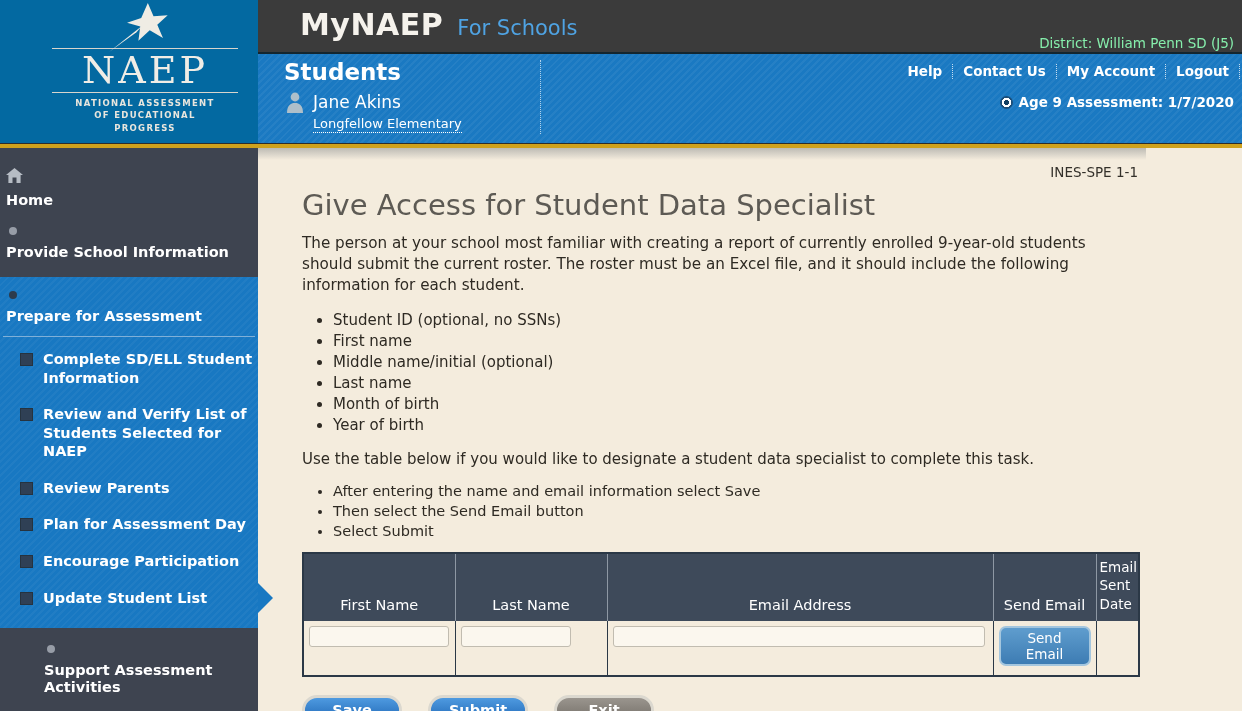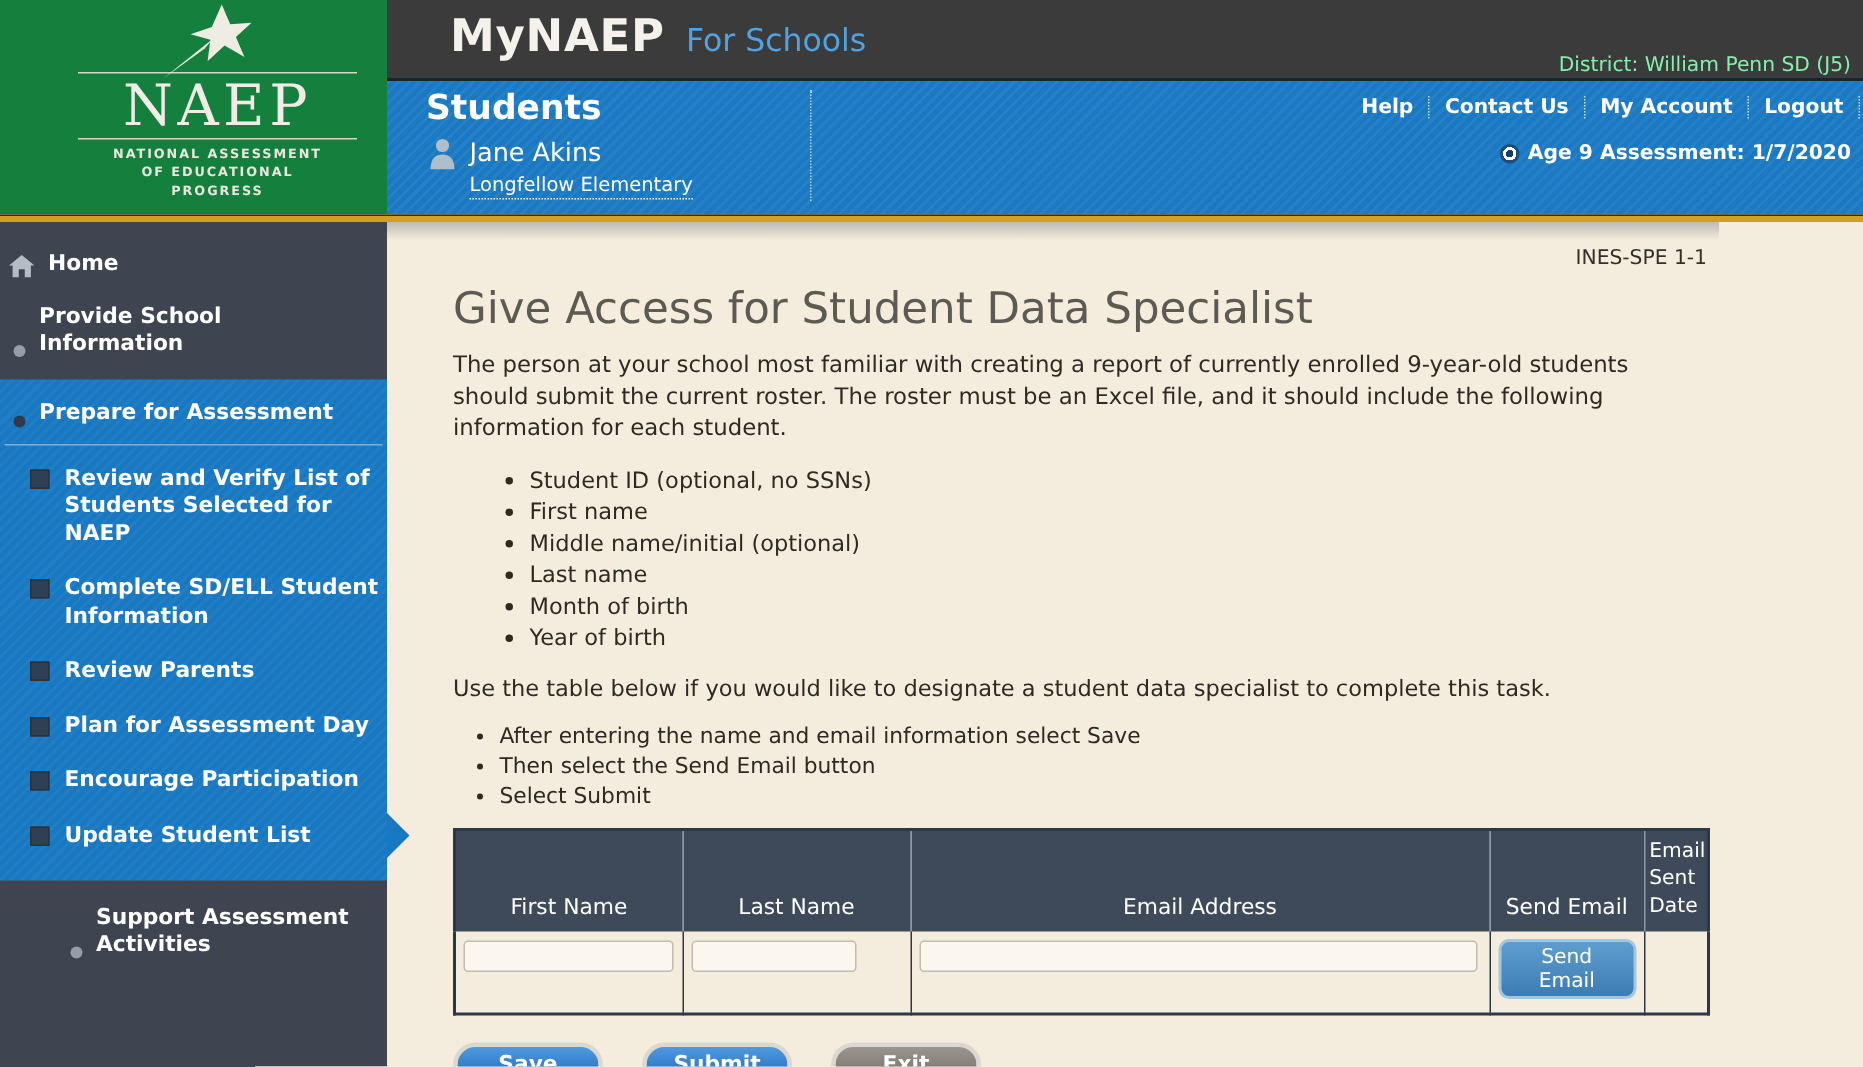--- a/index.html
+++ b/index.html
@@ -36,34 +36,34 @@
   .assessment { position:absolute; right:8px; top:40px; display:flex; align-items:center; gap:6px;
     font-size:13.5px; font-weight:bold; color:#fff; }
   .target-icon { width:13px; height:13px; border-radius:50%; flex:none;
     background:radial-gradient(circle at 50% 50%, #123f63 0 2.5px, #ffffff 2.5px 4.5px, #1b4e79 4.5px 6.5px); }
 
   
   .gold-line { position:absolute; left:0; top:143px; width:1242px; height:5px;
     background:#cfa11c; border-top:1px solid #2c2c2c; box-sizing:border-box; z-index:6; }
 
   
-  .logo-block { position:absolute; left:0; top:0; width:258px; height:143px; background:#15803d; }
+  .logo-block { position:absolute; left:0; top:0; width:258px; height:143px; background:#0369a1; }
   .logo-inner { position:absolute; left:40px; top:2px; width:210px; text-align:center; color:#efece4; }
   .logo-star { display:block; margin:0 auto -6px; width:100px; height:52px; }
   .logo-rule { height:1px; background:#d8d5cd; margin:0 12px; }
   .logo-acronym { font-family:"DejaVu Serif","Liberation Serif",serif; font-size:38px;
     letter-spacing:3px; line-height:1.12; color:#f0ede6; }
   .logo-tagline { font-size:8.5px; font-weight:bold; letter-spacing:1.3px; line-height:1.5;
     margin-top:4px; color:#e9e6de; }
 
   
   .sidebar { position:absolute; left:0; top:148px; width:258px; height:563px;
     background:#3e4450; color:#fff; z-index:5; }
-  .nav-item { display:flex; align-items:flex-end; gap:9px; padding:9px 10px 9px 6px;
-    font-size:14.5px; font-weight:bold; line-height:1.2; cursor:pointer; }
+  .nav-item { display:flex; align-items:flex-start; gap:9px; padding:9px 10px 9px 6px;
+    font-size:14.5px; font-weight:bold; line-height:1.2; cursor:pointer;flex-direction:column; }
   .nav-top-group { padding-top:11px; }
   .bullet { width:8px; height:8px; border-radius:50%; background:#979da7; flex:none; margin-left:3px; }
   .home-glyph { width:17px; height:15px; flex:none; }
   .blue-section { background:#1878c2; margin-top:6px; padding:5px 0 12px;
     background-image:repeating-linear-gradient(135deg, rgba(255,255,255,.04) 0 2px, rgba(0,0,0,0) 2px 5px); }
   .blue-section .bullet { background:#2d3b4c; }
   .section-divider { height:1px; background:#7fb0d8; margin:2px 3px 4px; }
   .sub-item { display:flex; align-items:flex-start; gap:10px; padding:9px 4px 9px 0;
     margin-left:20px; font-size:14.5px; font-weight:bold; line-height:1.28;
     position:relative; cursor:pointer; }
@@ -76,21 +76,21 @@
 
   
   .content { position:absolute; left:258px; top:148px; width:888px; height:563px;
     background:#f4ecdd; z-index:1; }
   .content-strip { height:12px; background:linear-gradient(#bdbbb4, #f4ecdd); }
   .content-inner { margin-left:44px; width:836px; color:#2e2a23; }
   .page-code { text-align:right; font-size:13.5px; color:#33302a; margin-top:4px; }
   .page-title { font-size:29px; font-weight:normal; color:#5d5a54; margin:8px 0 0; }
   .intro { font-size:15.2px; line-height:1.38; margin-top:11px; }
   ul.fields { margin:10px 0 0; padding-left:31px; font-size:15px; }
-  ul.fields li { margin-bottom:3px;margin-left:20px; }
+  ul.fields li { margin-bottom:3px; }
   .table-intro { font-size:15px; margin-top:16px; }
   ul.steps { margin:10px 0 0; padding-left:31px; font-size:14.5px; }
   ul.steps li { margin-bottom:4px; }
 
   table.specialist { border-collapse:collapse; margin-top:13px; width:836px;
     table-layout:fixed; border:2px solid #2b3846; }
   table.specialist th { background:#3e4a5a; color:#fff; font-weight:normal; font-size:14.5px;
     vertical-align:bottom; text-align:center; padding:4px 4px 8px;
     border-left:1px solid #8e98a4; height:65px; box-sizing:border-box; }
   table.specialist th:first-child { border-left:none; }
@@ -187,25 +187,25 @@
 
   <div class="blue-section">
     <div class="nav-item">
       <span class="bullet"></span>
       <span>Prepare for Assessment</span>
     </div>
     <div class="section-divider"></div>
 
     <div class="sub-item">
       <span class="square-icon"></span>
+      <span>Complete SD/ELL Student Information</span>
+    </div>
+    <div class="sub-item">
+      <span class="square-icon"></span>
       <span>Review and Verify List of Students Selected for NAEP</span>
-    </div>
-    <div class="sub-item">
-      <span class="square-icon"></span>
-      <span>Complete SD/ELL Student Information</span>
     </div>
     <div class="sub-item">
       <span class="square-icon"></span>
       <span>Review Parents</span>
     </div>
     <div class="sub-item">
       <span class="square-icon"></span>
       <span>Plan for Assessment Day</span>
     </div>
     <div class="sub-item">

